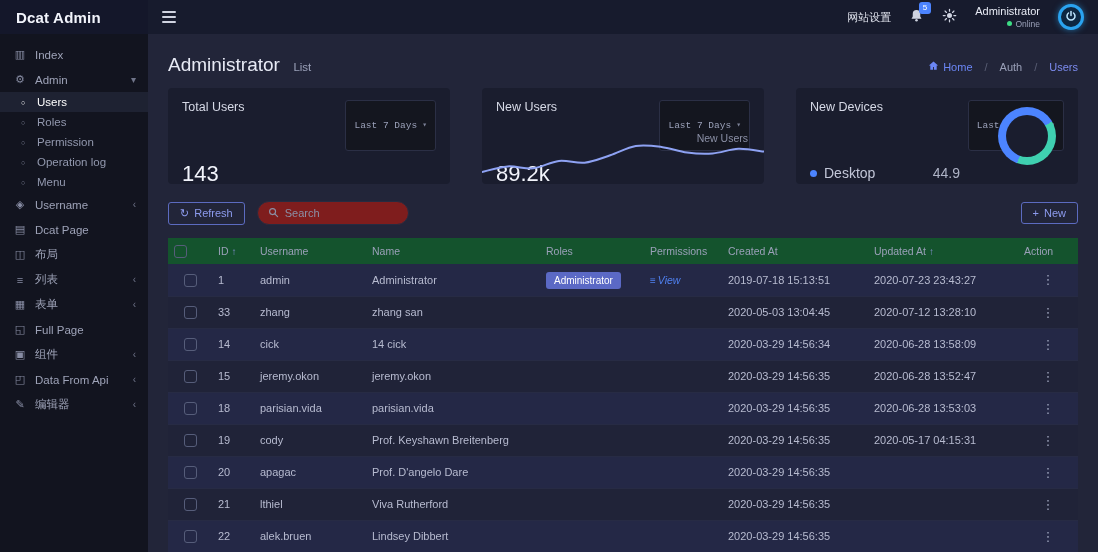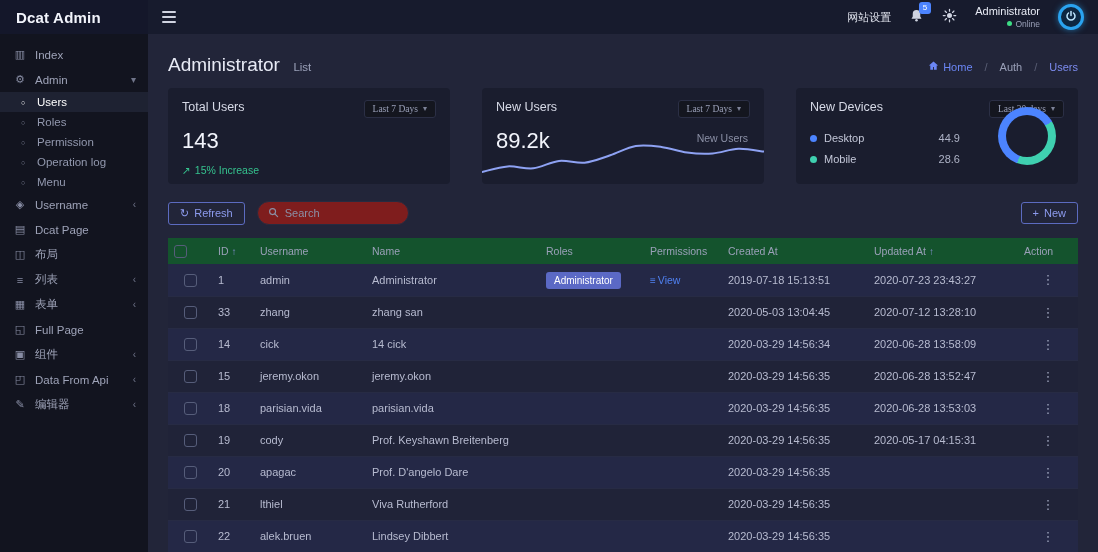--- a/index.html
+++ b/index.html
@@ -49,29 +49,29 @@
   .bc-sep{color:#5a5f75;}
   .bc-item{color:#9aa0b8;cursor:pointer;}
   .bc-item.active{color:#7d8cf0;}
 
   
   .cards{display:grid;grid-template-columns:1fr 1fr 1fr;gap:32px;margin-top:12px;}
   .card{position:relative;height:96px;background:#1a1d2e;border-radius:4px;padding:12px 14px;overflow:hidden;}
   .card-top{display:flex;align-items:flex-start;justify-content:space-between;}
   .card-title{color:#d6d9e6;font-size:12.5px;}
   .range-btn{display:flex;align-items:flex-start;gap:5px;background:#14161f;border:1px solid #2b2f45;
-    color:#9aa0b8;font-size:9.5px;padding:3px 8px;border-radius:3px;cursor:pointer;
-    font-family:Liberation Serif, serif;}
+    color:#9aa0b8;font-size:9.5px;padding:19px 8px;border-radius:3px;cursor:pointer;
+    font-family:Liberation Mono, monospace;}
   .range-btn .chev{font-size:8px;color:#7d8298;}
   .big-val{color:#f2f4fb;font-size:22px;margin-top:10px;}
   .trend{margin-top:10px;color:#35c28e;font-size:10.5px;display:flex;align-items:center;gap:4px;}
   .series-label{position:absolute;right:16px;top:44px;color:#8b90a6;font-size:10.5px;}
   .spark{position:absolute;left:0;right:0;bottom:4px;width:100%;height:46px;display:block;}
   .legend{margin-top:14px;display:flex;flex-direction:column;gap:9px;width:150px;}
-  .legend-row{display:flex;align-items:center;font-size:11px;color:#c3c7d8;}
+  .legend-row{display:flex;align-items:center;font-size:14px;color:#c3c7d8;}
   .legend-dot{width:7px;height:7px;border-radius:50%;margin-right:7px;display:inline-block;}
   .legend-val{margin-left:auto;color:#aeb3c6;}
   .donut{position:absolute;right:22px;top:50%;transform:translateY(-50%);width:58px;height:58px;
     border-radius:50%;display:flex;align-items:center;justify-content:center;}
   .donut-hole{width:42px;height:42px;border-radius:50%;background:#1a1d2e;}
 
   
   .toolbar{display:flex;align-items:center;margin-top:16px;height:26px;}
   .btn-outline{display:flex;align-items:center;gap:5px;background:transparent;border:1px solid #5c6bc0;
     color:#8d9bee;font-size:11px;padding:4px 11px;border-radius:3px;cursor:pointer;
@@ -90,21 +90,21 @@
   .grid tbody td{font-size:11px;color:#b7bbd0;height:32px;padding:0 6px;
     border-bottom:1px solid #272b44;overflow:hidden;white-space:nowrap;}
   .grid tbody tr:nth-child(odd){background:#242846;}
   .grid tbody tr:nth-child(even){background:#202338;}
   .sort{color:#8a93d8;margin-left:3px;font-size:10px;}
   .c-check{width:44px;text-align:center;}
   .c-action{width:60px;text-align:center;}
   .checkbox{display:inline-block;width:13px;height:13px;border:1px solid #565d7a;border-radius:3px;
     background:transparent;cursor:pointer;vertical-align:middle;}
   .role-badge{background:#5b69c5;color:#fff;font-size:10px;padding:3px 8px;border-radius:3px;cursor:pointer;}
-  .perm-link{color:#4f80f0;cursor:pointer;font-size:10.5px;}
+  .perm-link{color:#4f80f0;cursor:pointer;font-size:10.5px;font-style:italic;}
   .perm-ico{font-size:10px;margin-right:2px;}
   .kebab{color:#9aa0b8;font-size:13px;cursor:pointer;padding:0 6px;}
 </style>
 </head>
 <body>
 
 <div class="topbar">
   <div class="brand">
     <span>Dcat Admin</span>
   </div>

